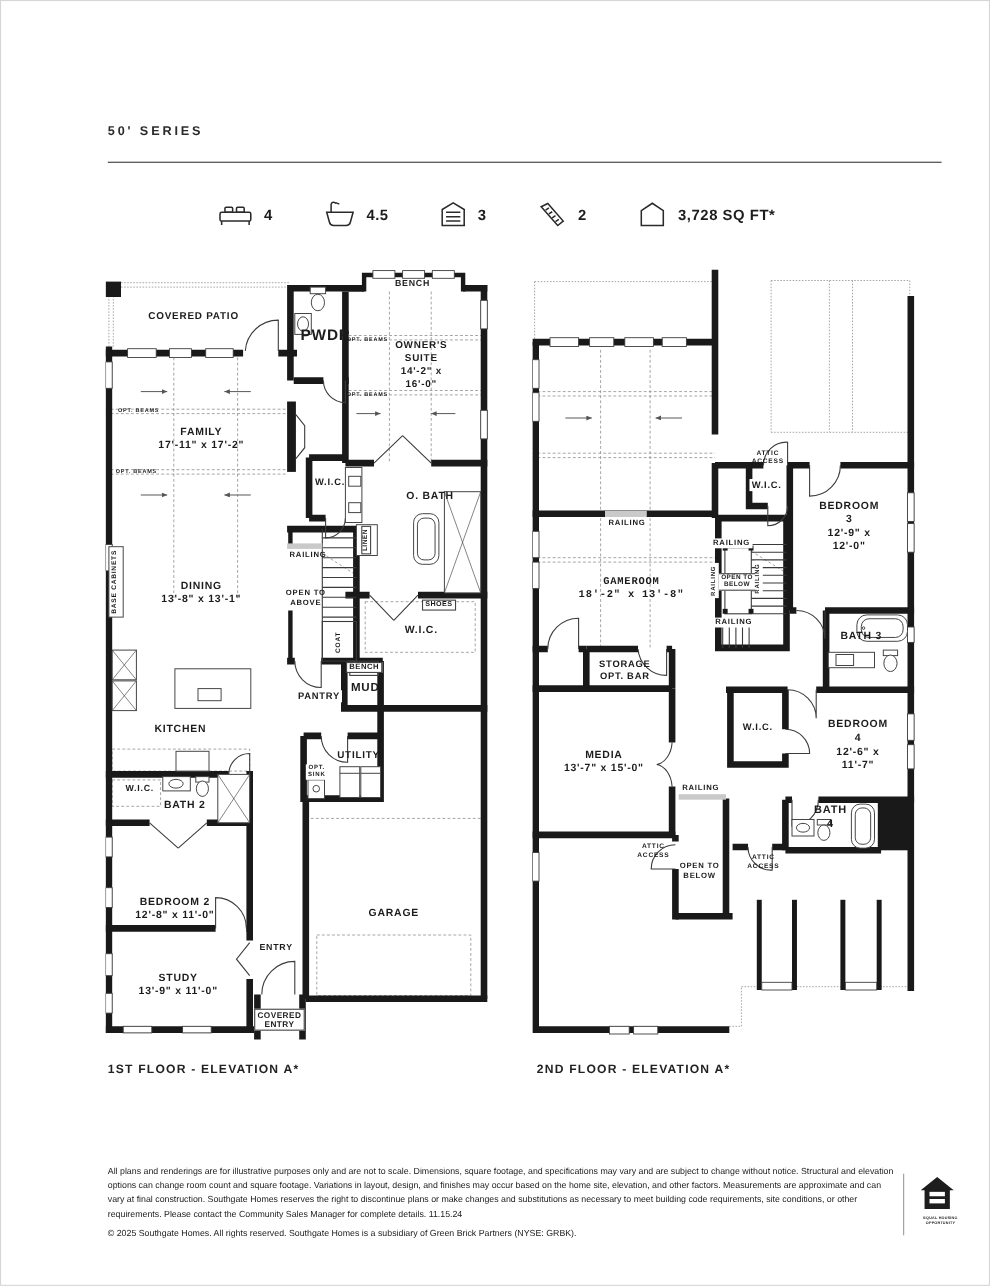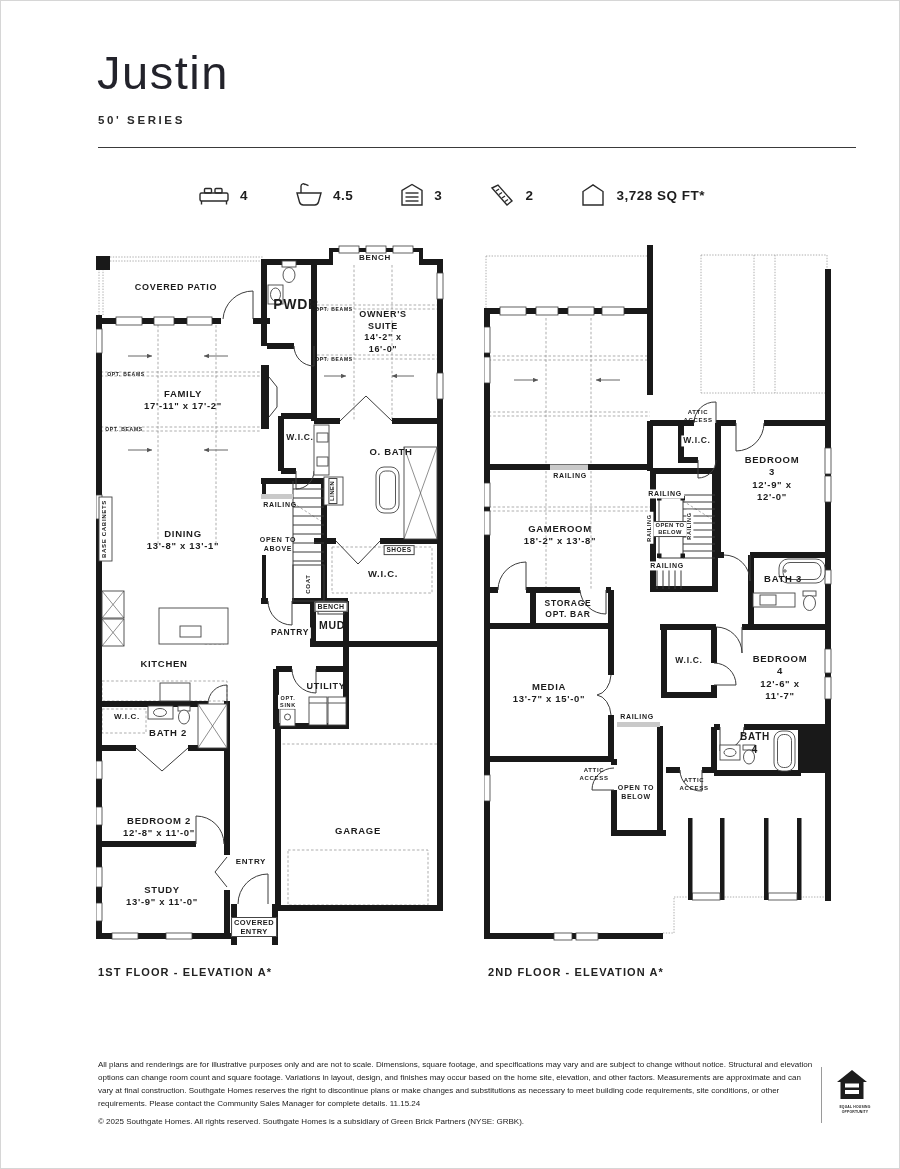--- a/index.html
+++ b/index.html
@@ -32,21 +32,20 @@
   .door{stroke:#3c3c3c;stroke-width:1;fill:none;}
   .win{fill:#fff;stroke:#3a3a3a;stroke-width:.8;}
   .rail{fill:#c9c9c9;stroke:none;}
   .arrow{stroke:#555;stroke-width:.9;fill:none;}
 </style>
 </head>
 <body>
 
 <div class="page">
 
-  <div class="title">Justin</div>
   <div class="series">50' SERIES</div>
   <div class="rule"></div>
 
   <div class="stats">
     <div class="stat">
       <svg width="34" height="24" viewBox="0 0 34 24">
         <g stroke="#2b2b2b" stroke-width="1.4" fill="none">
           <rect x="3" y="10" width="28" height="8" rx="1.5"></rect>
           <rect x="7.5" y="5.5" width="7" height="4.5" rx="1"></rect>
           <rect x="18" y="5.5" width="7" height="4.5" rx="1"></rect>
@@ -415,21 +414,21 @@
       </g>
     </svg>
     <div class="labels">
         <div class="lbl" style="left: 214px; top: 172px; font-size: 6px;">ATTIC
 ACCESS</div>
         <div class="lbl wbg" style="left: 213px; top: 196px; font-size: 8.5px;">W.I.C.</div>
         <div class="lbl" style="left: 288px; top: 234px; font-size: 9.5px;">BEDROOM 3
 12'-9" x 12'-0"</div>
         <div class="lbl" style="left: 86px; top: 231px; font-size: 7px;">RAILING</div>
         <div class="lbl wbg" style="left: 181px; top: 249px; font-size: 7px;">RAILING</div>
-        <div class="lbl" style="left: 76px; top: 290px; font-size: 9.5px;">GAMEROOM
+        <div class="lbl" style="left: 90px; top: 290px; font-size: 9.5px; font-family: Liberation Mono, monospace;">GAMEROOM
 18'-2" x 13'-8"</div>
         <div class="lbl boxed" style="left: 186px; top: 284px; font-size: 5.8px;">OPEN TO
 BELOW</div>
         <div class="lbl wbg" style="left: 166px; top: 283px; font-size: 5.5px; transform: translate(-50%, -50%) rotate(-90deg);">RAILING</div>
         <div class="lbl wbg" style="left: 206px; top: 281px; font-size: 5.5px; transform: translate(-50%, -50%) rotate(-90deg);">RAILING</div>
         <div class="lbl wbg" style="left: 183px; top: 321px; font-size: 7px;">RAILING</div>
         <div class="lbl" style="left: 299px; top: 334px; font-size: 9.5px;">BATH 3</div>
         <div class="lbl" style="left: 84px; top: 364px; font-size: 8.5px;">STORAGE
 OPT. BAR</div>
         <div class="lbl" style="left: 205px; top: 416px; font-size: 8.5px;">W.I.C.</div>

